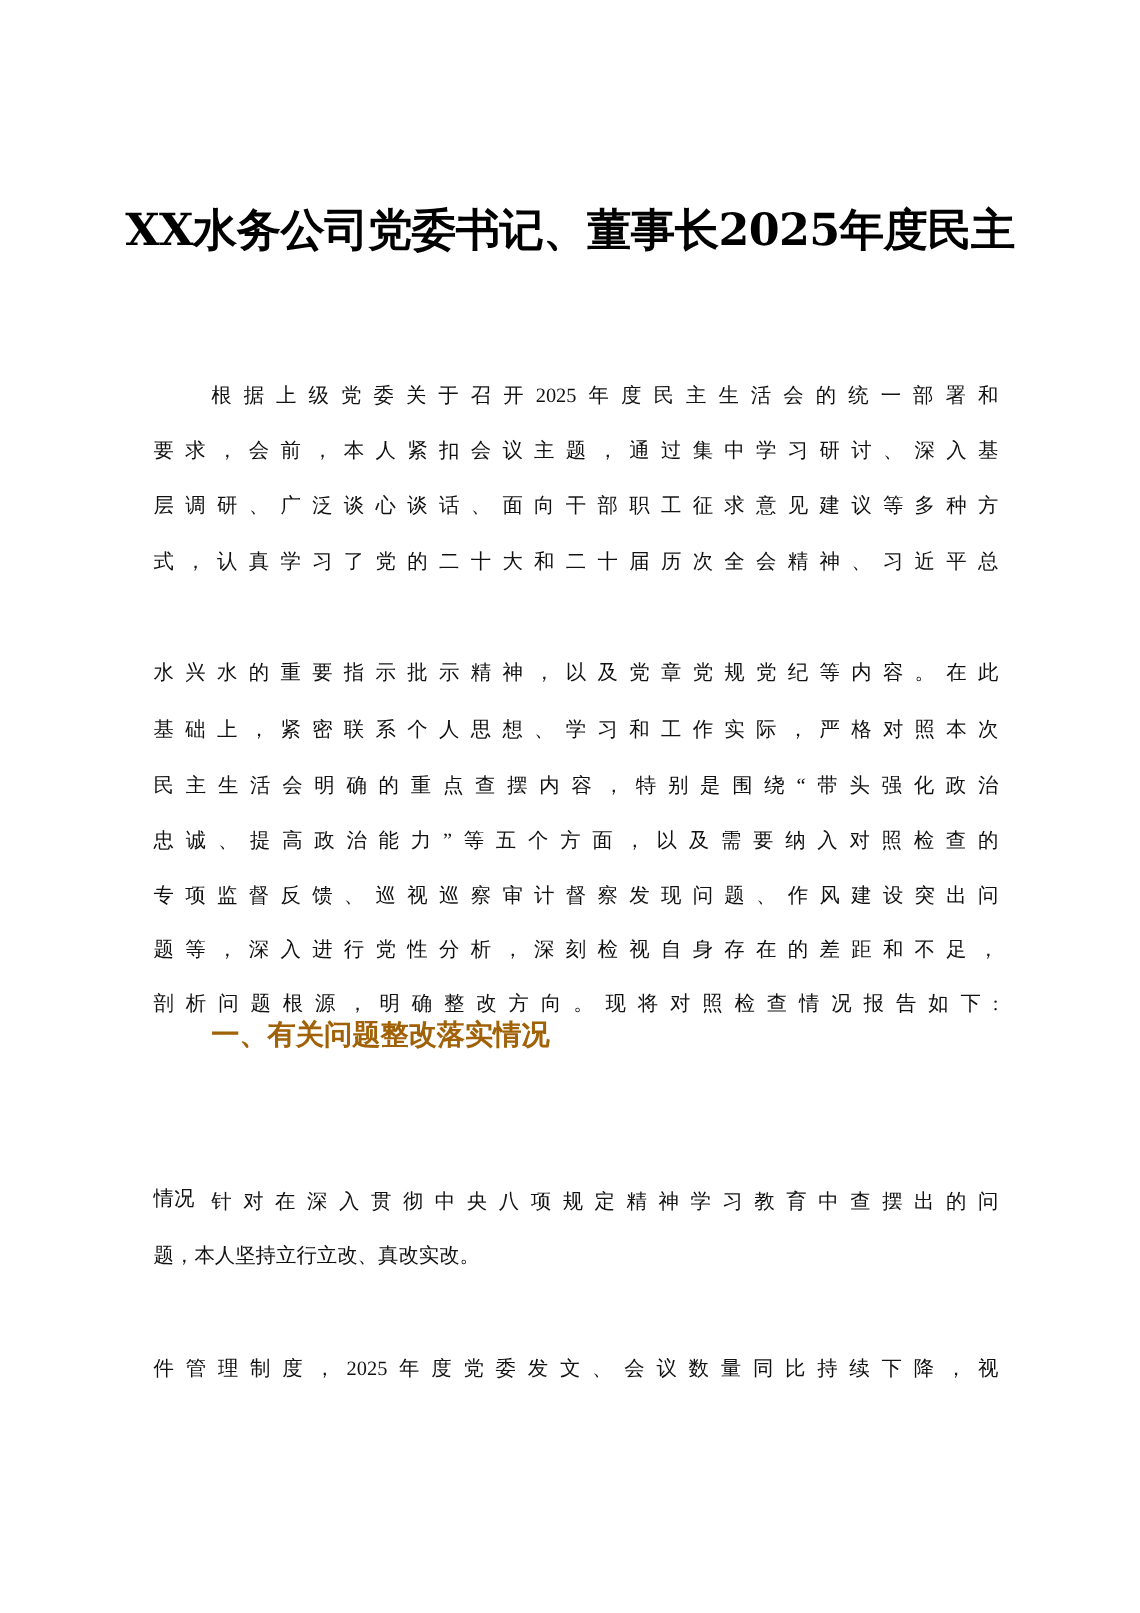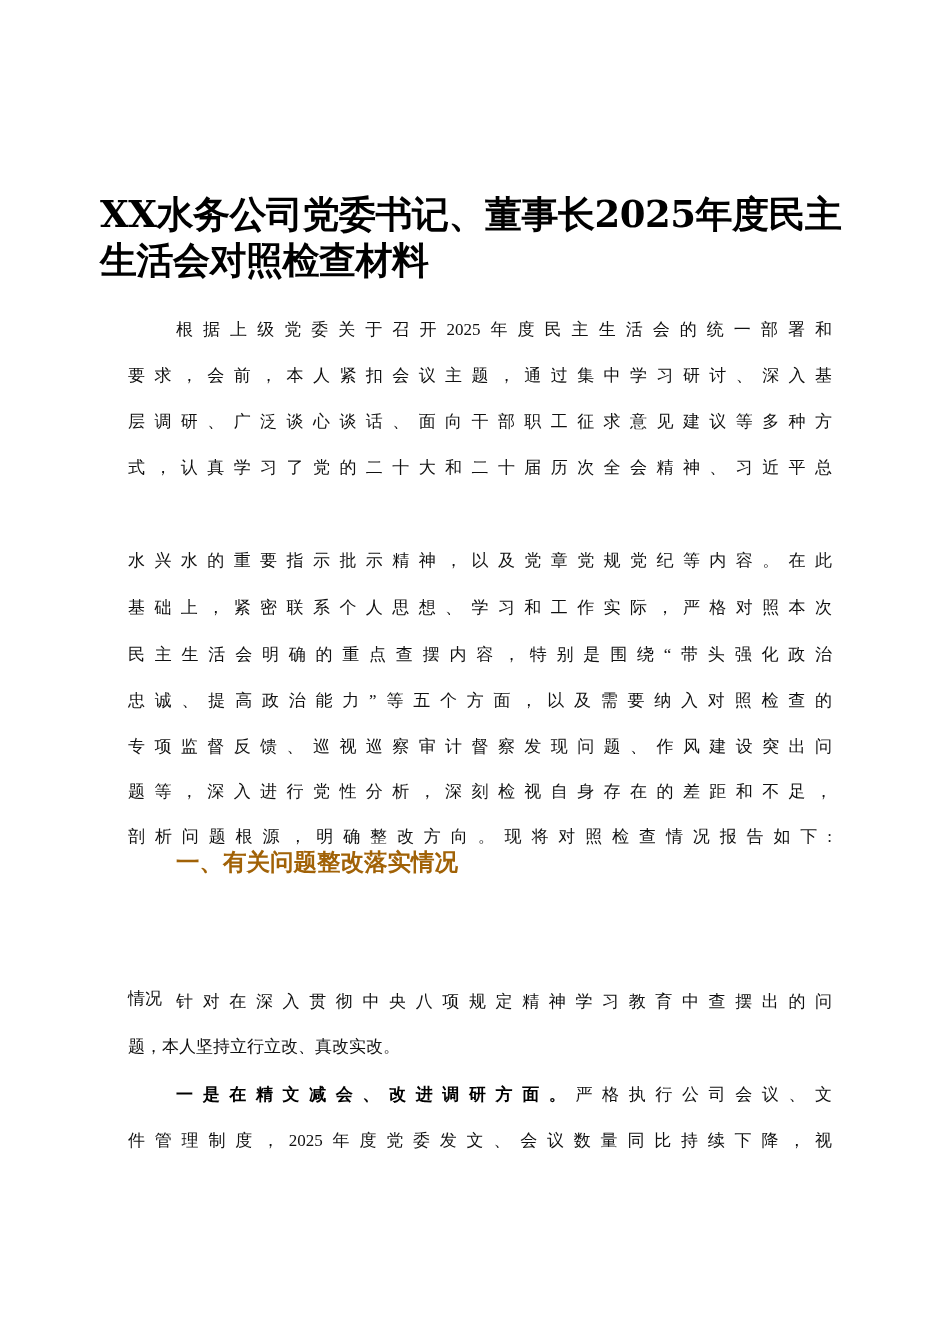--- a/index.html
+++ b/index.html
@@ -1,22 +1,22 @@
 <!DOCTYPE html>
 <html><head>
   <meta charset="utf-8">
   <style>
     html, body { margin: 0; padding: 0; background: #ffffff; }
     body { width: 950px; height: 1344px; position: relative; overflow: hidden; }
     .page { position: absolute; left: 0; top: 0; width: 950px; height: 1344px; background: #ffffff; }
     .title {
-      position: absolute; left: 100px; width: 750px; 
+      position: absolute; left: 100px; width: 750px; text-align: center;
       font-family: "DejaVu Serif", "Liberation Serif", serif;
       font-weight: bold; font-size: 37px; line-height: 46px; color: #000;
-      top: 168px; letter-spacing: -0.5px; margin-top: 23px;
+      top: 168px; letter-spacing: -0.5px;
     }
     .line {
       position: absolute; left: 128px; width: 704px;
       font-family: Liberation Serif, serif;
       font-size: 17px; line-height: 30px; color: #111;
       white-space: nowrap; text-align: justify; text-align-last: justify;
       letter-spacing: 0px;
     }
     .line.last { text-align-last: left; }
     .heading {
@@ -27,21 +27,20 @@
     }
     .bold { font-weight: bold; color: #000; }
   </style>
 </head>
 <body>
 
 <div class="page">
 
   <div class="title">
     <div>XX水务公司党委书记、董事长2025年度民主</div>
-    <div>生活会对照检查材料</div>
   </div>
 
   <div class="line" style="top:315px; left:176px; width:656px;">根据上级党委关于召开2025年度民主生活会的统一部署和</div>
   <div class="line" style="top:407px;">层调研、广泛谈心谈话、面向干部职工征求意见建议等多种方</div>
   <div class="line" style="top:361px;">要求，会前，本人紧扣会议主题，通过集中学习研讨、深入基</div>
   <div class="line" style="top:453px;">式，认真学习了党的二十大和二十届历次全会精神、习近平总</div>
   <div class="line" style="top:546px;">水兴水的重要指示批示精神，以及党章党规党纪等内容。在此</div>
   <div class="line" style="top:593px;">基础上，紧密联系个人思想、学习和工作实际，严格对照本次</div>
   <div class="line" style="top:640px;">民主生活会明确的重点查摆内容，特别是围绕“带头强化政治</div>
   <div class="line" style="top:686px;">忠诚、提高政治能力”等五个方面，以及需要纳入对照检查的</div>
@@ -49,16 +48,15 @@
   <div class="line" style="top:777px;">题等，深入进行党性分析，深刻检视自身存在的差距和不足，</div>
   <div class="line" style="top:822px;">剖析问题根源，明确整改方向。现将对照检查情况报告如下:</div>
 
   <div class="heading" style="top:847px;">一、有关问题整改落实情况</div>
 
   <div class="line last" style="top:984px;">情况</div>
 
   <div class="line" style="top:987px; left:176px; width:656px;">针对在深入贯彻中央八项规定精神学习教育中查摆出的问</div>
   <div class="line last" style="top:1032px;">题，本人坚持立行立改、真改实改。</div>
 
-  <div class="line" style="top:1080px; left:176px; width:656px;"><span class="bold">一是在精文减会、改进调研方面。</span><span>严格执行公司会议、文</span></div>
   <div class="line" style="top:1126px;">件管理制度，2025年度党委发文、会议数量同比持续下降，视</div>
 
 </div>
 
 </body></html>

